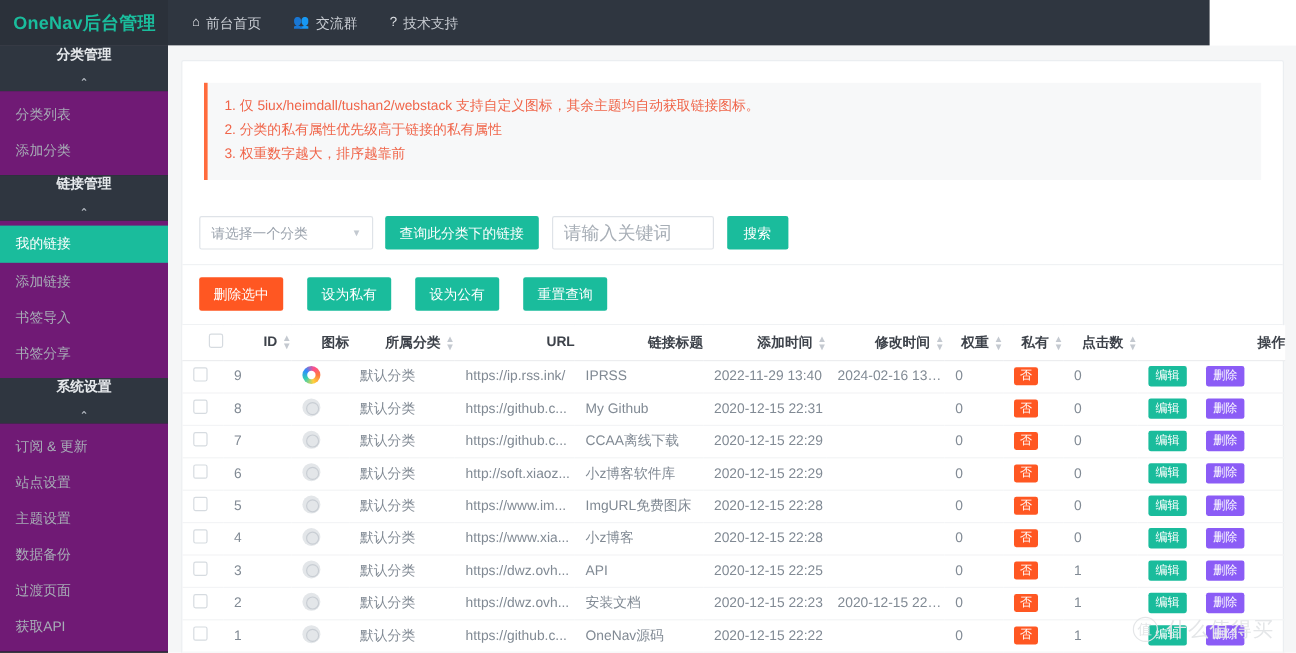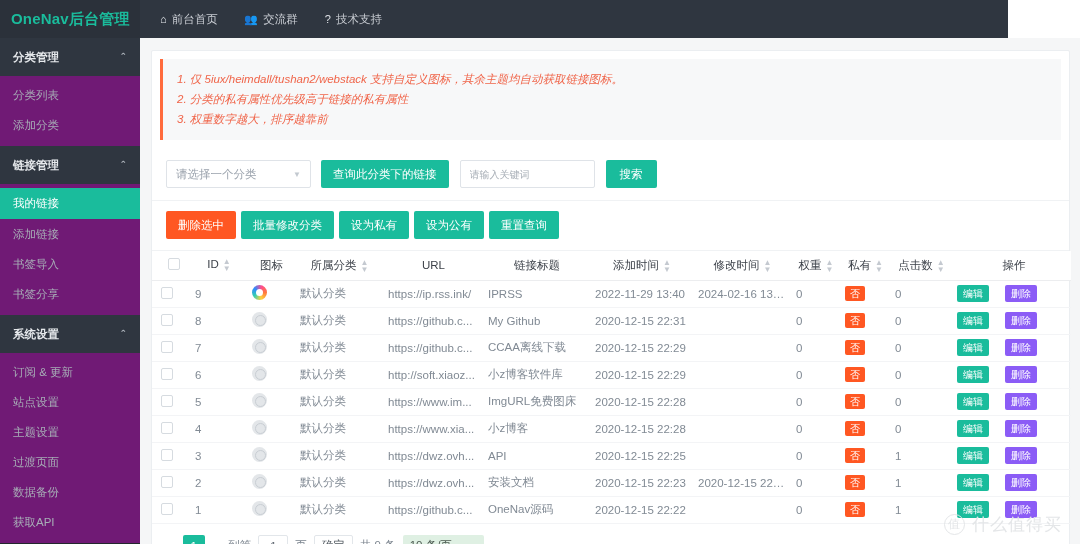--- a/index.html
+++ b/index.html
@@ -35,20 +35,21 @@
   .sidebar {
     position: absolute; top: 38px; left: 0; width: 140px; height: 506px;
     background: #23272e;
   }
   .grp-head {
     height: 38px; background: #2f3640;
     display: flex; align-items: center; justify-content: space-between;
     padding: 0 13px 0 13px;
     font-size: 11.5px; color: #e6e9ec; font-weight: bold;
     cursor: pointer;
+    flex-direction: column;
   }
   .grp-head .chev { font-size: 9px; color: #aab0b8; transform: translateY(-1px); }
   .grp-body { background: #701a75; padding: 4px 0 6px 0; }
   .sb-item {
     height: 30px; display: flex; align-items: center; padding-left: 13px;
     font-size: 11.5px; color: #a7adb6; cursor: pointer;
   }
   .sb-item.active { background: #1abc9c; color: #ffffff; height: 31px; }
   .sb-tail { background: #23272e; height: 90px; }
 
@@ -57,21 +58,21 @@
     position: absolute; top: 38px; left: 140px; width: 940px; height: 506px;
     background: #f5f6f7; padding: 12px 10px 0 11px;
   }
   .card {
     background: #ffffff; width: 919px;
     border: 1px solid #ebeef1; border-radius: 2px;
   }
 
   .notice {
     background: #f7f8f9; border-left: 3px solid #ff6b3d;
-    padding: 10px 14px 11px 14px; margin: 8px; font-style: italic;
+    padding: 10px 14px 11px 14px; margin: 18px;
   }
   .notice p { font-size: 11.5px; color: #f0654a; line-height: 20px; }
 
   .filterbar {
     display: flex; align-items: center; padding: 12px 14px 12px 14px;
     border-bottom: 1px solid #f0f2f4;
   }
   .select {
     width: 145px; height: 28px; border: 1px solid #dfe3e8; border-radius: 2px;
     background: #fff; display: flex; align-items: center; justify-content: space-between;
@@ -81,36 +82,36 @@
   .btn {
     height: 28px; border: none; border-radius: 2px; cursor: pointer;
     font-size: 11.5px; color: #fff; background: #1abc9c; padding: 0 12px;
     display: inline-flex; align-items: center; justify-content: center;
     font-family: inherit;
   }
   .btn.orange { background: #ff5722; }
   .btn.query { margin-left: 10px; }
   .tinput {
     width: 135px; height: 28px; border: 1px solid #dfe3e8; border-radius: 2px;
-    background: #fff; font-size: 10px; color: #333; padding: 0 9px;
+    background: #fff; font-size: 15px; color: #333; padding: 0 9px;
     margin-left: 11px; font-family: inherit; outline: none;
   }
   .tinput::placeholder { color: #a7aeb6; }
   .btn.search { margin-left: 11px; padding: 0 14px; }
 
   .actionbar {
-    display: flex; align-items: center; gap: 5px;
+    display: flex; align-items: center; gap: 20px;
     padding: 10px 14px 11px 14px; border-bottom: 1px solid #f0f2f4;
   }
 
   
   table { width: 100%; border-collapse: collapse; table-layout: fixed; }
   thead th {
-    height: 29px; font-size: 11.5px; color: #3d424a; font-weight: normal;
-    text-align: center; padding-left: 9px;
+    height: 29px; font-size: 11.5px; color: #3d424a; font-weight: bold;
+    text-align: right; padding-left: 9px;
     border-bottom: 1px solid #ecedef; background: #fff;
     white-space: nowrap;
   }
   .sorter {
     display: inline-block; margin-left: 4px; color: #c4c9d0;
     font-size: 8px; line-height: 7px; vertical-align: middle;
   }
   .sorter i { display: block; font-style: normal; }
   tbody td {
     height: 27px; font-size: 11.5px; color: #818a94;
@@ -252,24 +253,24 @@
         <div class="sb-item">
           <span>订阅 &amp; 更新</span>
         </div>
         <div class="sb-item">
           <span>站点设置</span>
         </div>
         <div class="sb-item">
           <span>主题设置</span>
         </div>
         <div class="sb-item">
+          <span>数据备份</span>
+        </div>
+        <div class="sb-item">
           <span>过渡页面</span>
-        </div>
-        <div class="sb-item">
-          <span>数据备份</span>
         </div>
         <div class="sb-item">
           <span>获取API</span>
         </div>
       </div>
       <div class="sb-tail"></div>
     </div>
 
   <div class="main">
 
@@ -286,21 +287,20 @@
           <span>请选择一个分类</span>
           <span class="car">▼</span>
         </div>
         <button class="btn query">查询此分类下的链接</button>
         <input class="tinput" type="text" placeholder="请输入关键词" style="">
         <button class="btn search">搜索</button>
       </div>
 
       <div class="actionbar" id="actionbar">
           <button class="btn orange">删除选中</button>
-          <button class="btn">批量修改分类</button>
           <button class="btn">设为私有</button>
           <button class="btn">设为公有</button>
           <button class="btn">重置查询</button>
         </div>
 
       <table>
         <colgroup>
           <col style="width:34px">
             <col style="width:57px">
             <col style="width:48px">

